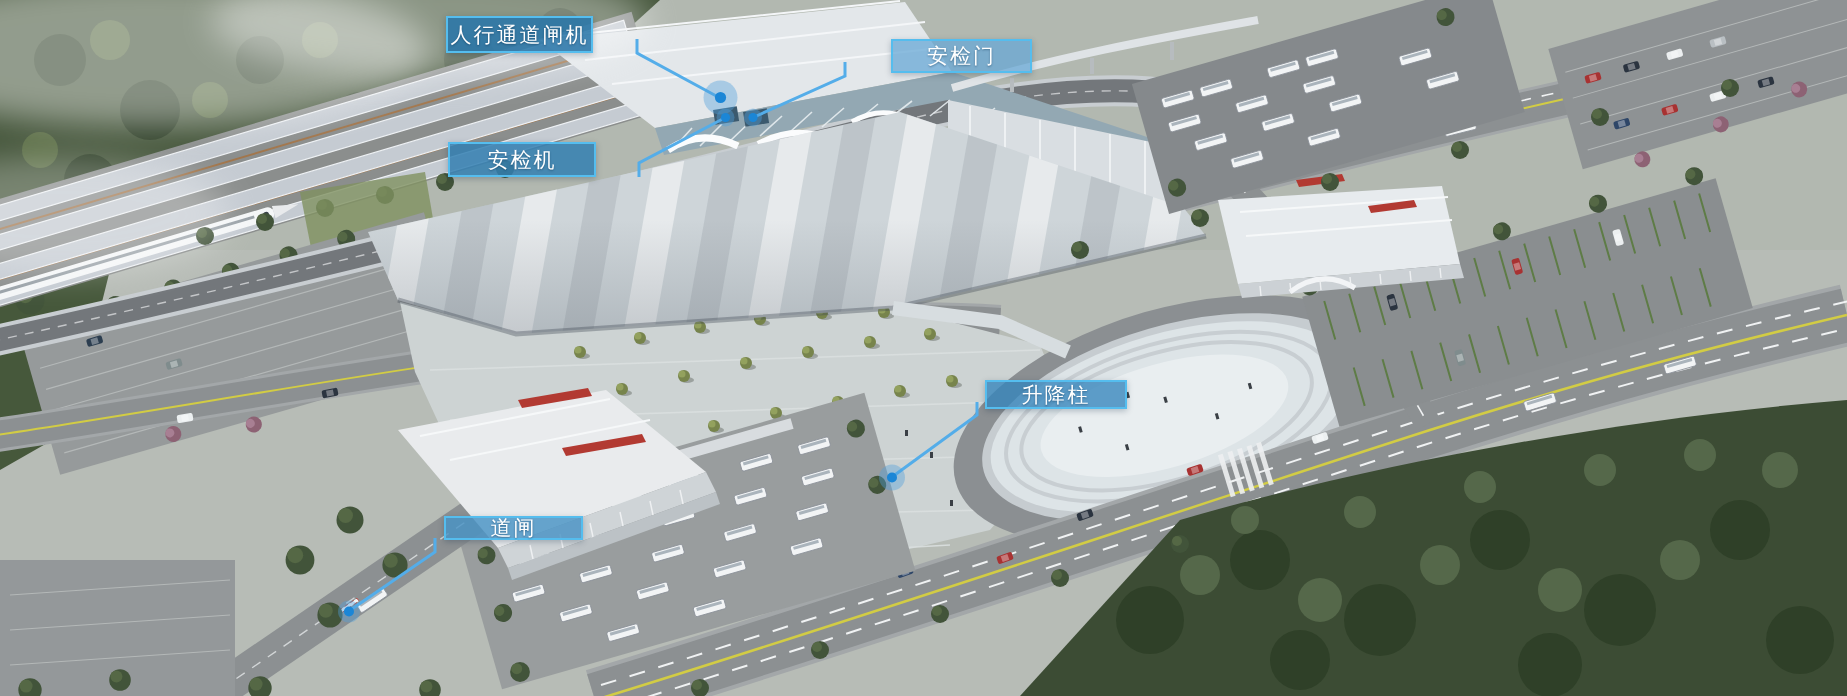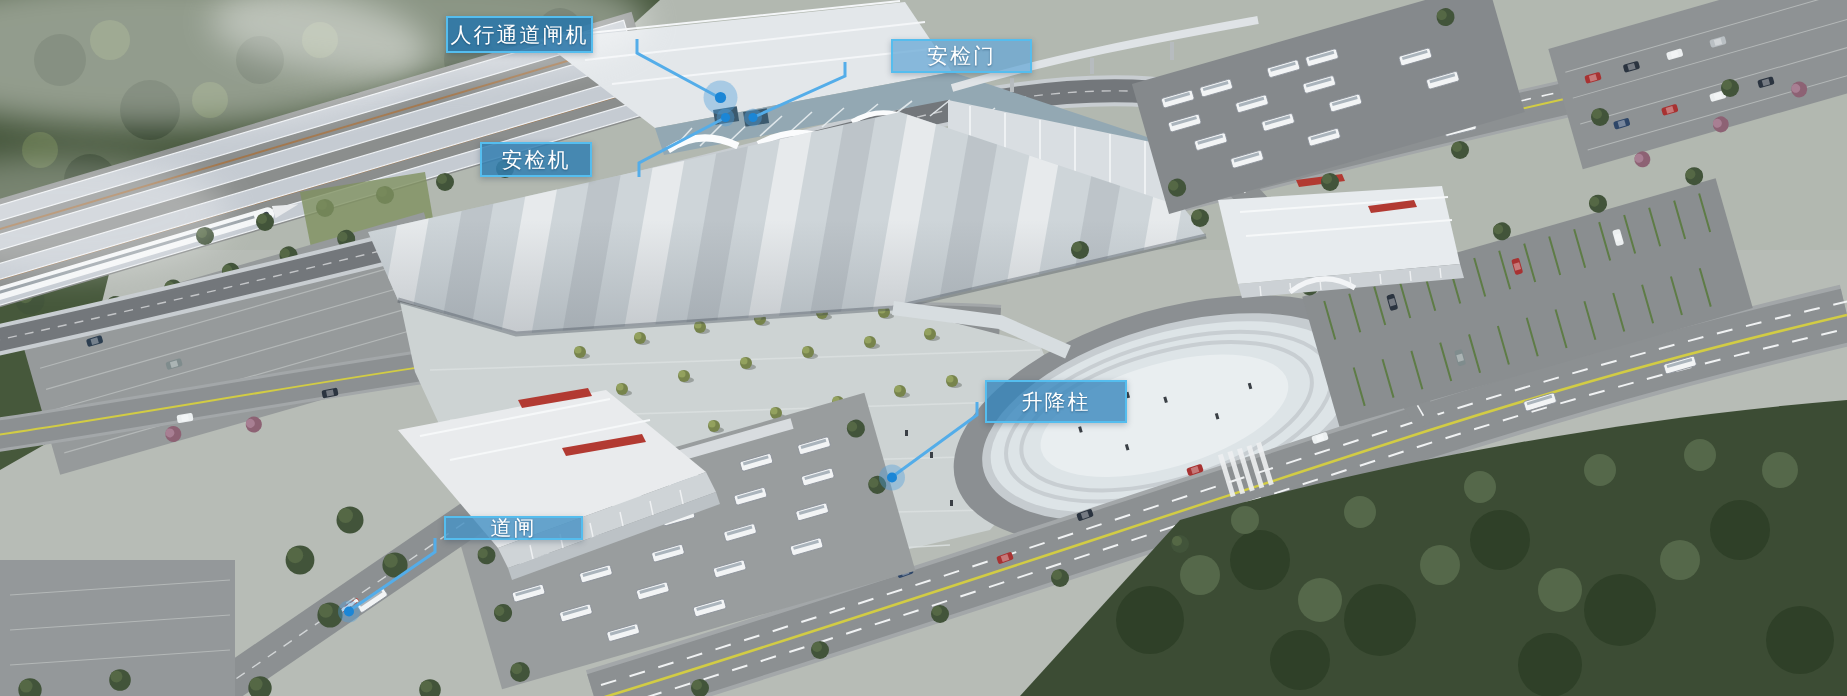--- a/index.html
+++ b/index.html
@@ -508,17 +508,17 @@
       <path d="M977,402 L977,415 L892,477" fill="none" stroke="#54ade9" stroke-width="3"></path>
       <circle cx="892" cy="477.5" r="13" fill="rgba(80,160,220,0.4)"></circle>
       <circle cx="892" cy="477.5" r="5" fill="#1b86d6"></circle>
       <path d="M435,538 L435,552 L349,611" fill="none" stroke="#54ade9" stroke-width="3"></path>
       <circle cx="349" cy="611.5" r="11" fill="rgba(80,160,220,0.4)"></circle>
       <circle cx="349" cy="611.5" r="5" fill="#1b86d6"></circle>
     </svg>
 
 <div class="callout-label" style="left: 446px; top: 16px; width: 147px; height: 37px; background: rgba(42, 118, 168, 0.88); border-color: rgb(85, 189, 238);">人行通道闸机</div>
 <div class="callout-label" style="left: 853px; top: 39px; width: 141px; height: 34px; background: rgba(104, 168, 214, 0.75); border-color: rgb(85, 189, 238); margin-left: 38px;">安检门</div>
-<div class="callout-label" style="left: 448px; top: 142px; width: 112px; height: 35px; background: rgba(50, 127, 178, 0.85); border-color: rgb(85, 189, 238); margin-left: 32px;">安检机</div>
-<div class="callout-label" style="left: 985px; top: 380px; width: 142px; height: 43px; background: rgba(52, 133, 188, 0.78); border-color: rgb(85, 189, 238);">升降柱</div>
+<div class="callout-label" style="left: 448px; top: 142px; width: 148px; height: 35px; background: rgba(50, 127, 178, 0.85); border-color: rgb(85, 189, 238);">安检机</div>
+<div class="callout-label" style="left: 985px; top: 380px; width: 142px; height: 29px; background: rgba(52, 133, 188, 0.78); border-color: rgb(85, 189, 238);">升降柱</div>
 <div class="callout-label" style="left: 444px; top: 516px; width: 139px; height: 24px; background: rgba(72, 146, 196, 0.82); border-color: rgb(85, 189, 238);">道闸</div>
 
 </div>
 
 </body></html>

